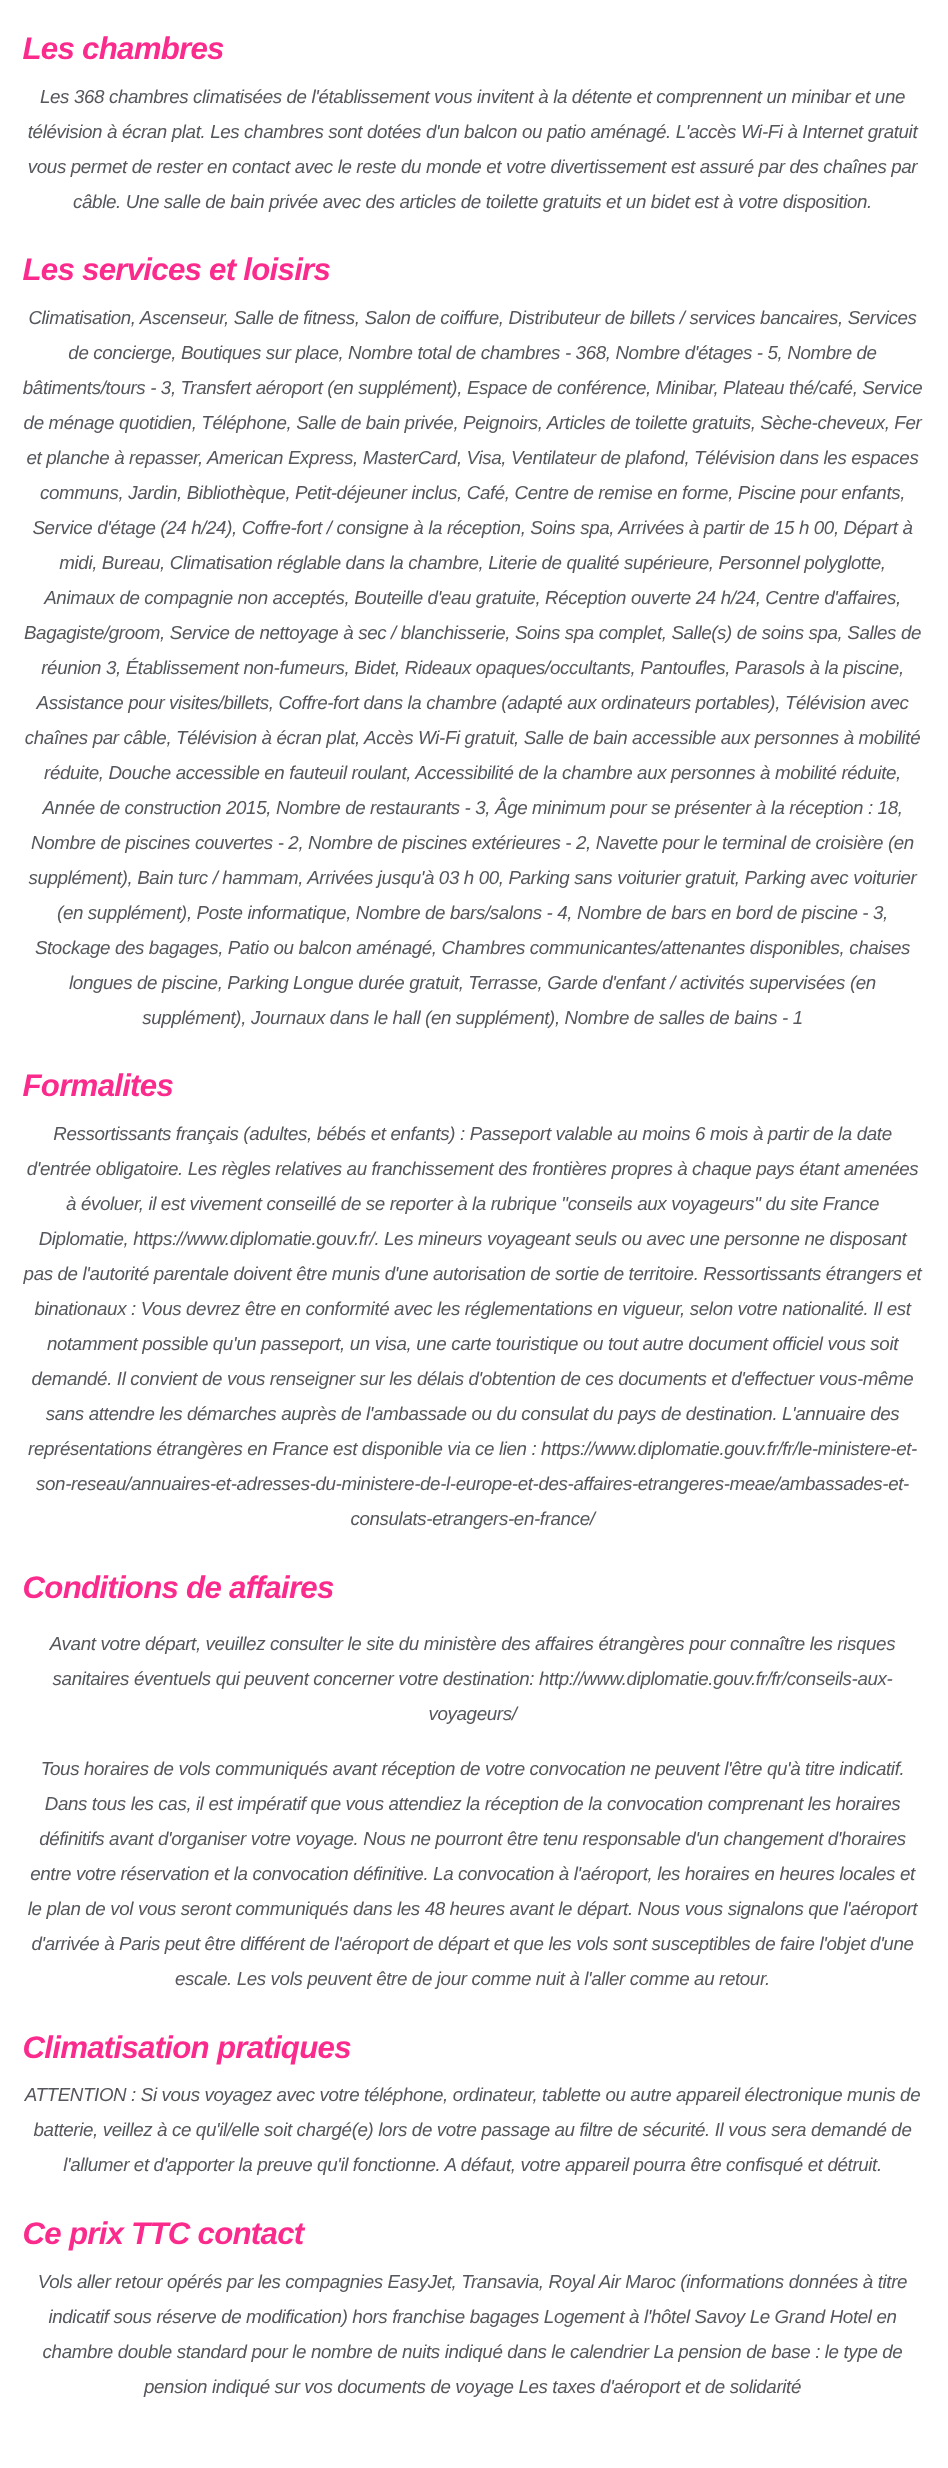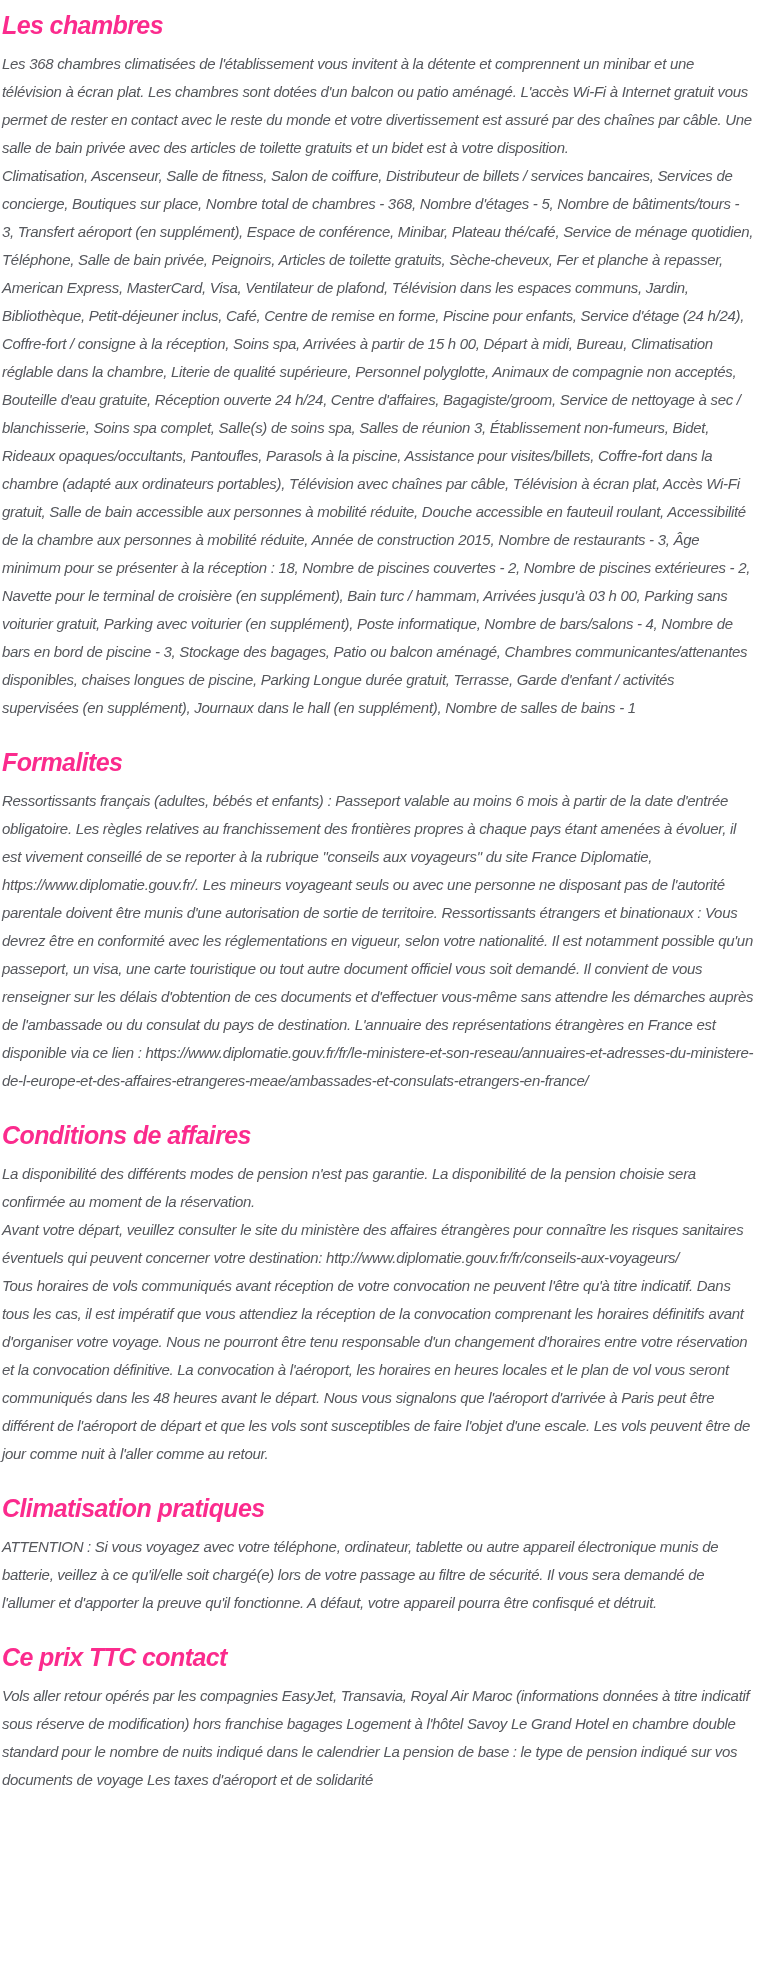--- a/index.html
+++ b/index.html
@@ -11,64 +11,65 @@
     width: 758px;
     height: 1974px;
     overflow: hidden;
     font-family: "Liberation Sans", "DejaVu Sans", sans-serif;
     color: var(--body-color, #55575c);
   }
   .page {
     padding: 7px 4px 0 2px;
     box-sizing: border-box;
   }
-  section.info-section { margin: 0; }
+  section.info-section { margin: 16px; }
   h2.section-title {
     font-style: italic;
     font-weight: 700;
     font-size: 25px;
     line-height: 32px;
     letter-spacing: -0.6px;
     color: var(--accent, #fb2b8d);
     margin: 24px 0 9px 0;
   }
   section.info-section:first-child h2.section-title { margin-top: 2px; }
   p.section-body {
     font-style: italic;
     font-weight: 400;
     font-size: 15px;
     line-height: 28px;
     letter-spacing: -0.3px;
     margin: 0;
     color: var(--body-color, #55575c);
     overflow-wrap: break-word;
+    text-align: center;
   }
 </style>
 </head>
 <body style="background: rgb(255, 255, 255);">
 
 <main class="page">
 
   <section class="info-section">
     <h2 class="section-title">Les chambres</h2>
     <p class="section-body">Les 368 chambres climatisées de l'établissement vous invitent à la détente et comprennent un minibar et une télévision à écran plat. Les chambres sont dotées d'un balcon ou patio aménagé. L'accès Wi-Fi à Internet gratuit vous permet de rester en contact avec le reste du monde et votre divertissement est assuré par des chaînes par câble. Une salle de bain privée avec des articles de toilette gratuits et un bidet est à votre disposition.</p>
   </section>
 
   <section class="info-section">
+    <h2 class="section-title">Les services et loisirs</h2>
     <p class="section-body">Climatisation, Ascenseur, Salle de fitness, Salon de coiffure, Distributeur de billets / services bancaires, Services de concierge, Boutiques sur place, Nombre total de chambres - 368, Nombre d'étages - 5, Nombre de bâtiments/tours - 3, Transfert aéroport (en supplément), Espace de conférence, Minibar, Plateau thé/café, Service de ménage quotidien, Téléphone, Salle de bain privée, Peignoirs, Articles de toilette gratuits, Sèche-cheveux, Fer et planche à repasser, American Express, MasterCard, Visa, Ventilateur de plafond, Télévision dans les espaces communs, Jardin, Bibliothèque, Petit-déjeuner inclus, Café, Centre de remise en forme, Piscine pour enfants, Service d'étage (24 h/24), Coffre-fort / consigne à la réception, Soins spa, Arrivées à partir de 15 h 00, Départ à midi, Bureau, Climatisation réglable dans la chambre, Literie de qualité supérieure, Personnel polyglotte, Animaux de compagnie non acceptés, Bouteille d'eau gratuite, Réception ouverte 24 h/24, Centre d'affaires, Bagagiste/groom, Service de nettoyage à sec / blanchisserie, Soins spa complet, Salle(s) de soins spa, Salles de réunion 3, Établissement non-fumeurs, Bidet, Rideaux opaques/occultants, Pantoufles, Parasols à la piscine, Assistance pour visites/billets, Coffre-fort dans la chambre (adapté aux ordinateurs portables), Télévision avec chaînes par câble, Télévision à écran plat, Accès Wi-Fi gratuit, Salle de bain accessible aux personnes à mobilité réduite, Douche accessible en fauteuil roulant, Accessibilité de la chambre aux personnes à mobilité réduite, Année de construction 2015, Nombre de restaurants - 3, Âge minimum pour se présenter à la réception : 18, Nombre de piscines couvertes - 2, Nombre de piscines extérieures - 2, Navette pour le terminal de croisière (en supplément), Bain turc / hammam, Arrivées jusqu'à 03 h 00, Parking sans voiturier gratuit, Parking avec voiturier (en supplément), Poste informatique, Nombre de bars/salons - 4, Nombre de bars en bord de piscine - 3, Stockage des bagages, Patio ou balcon aménagé, Chambres communicantes/attenantes disponibles, chaises longues de piscine, Parking Longue durée gratuit, Terrasse, Garde d'enfant / activités supervisées (en supplément), Journaux dans le hall (en supplément), Nombre de salles de bains - 1</p>
   </section>
 
   <section class="info-section">
     <h2 class="section-title">Formalites</h2>
     <p class="section-body">Ressortissants français (adultes, bébés et enfants) : Passeport valable au moins 6 mois à partir de la date d'entrée obligatoire. Les règles relatives au franchissement des frontières propres à chaque pays étant amenées à évoluer, il est vivement conseillé de se reporter à la rubrique "conseils aux voyageurs" du site France Diplomatie, https://www.diplomatie.gouv.fr/. Les mineurs voyageant seuls ou avec une personne ne disposant pas de l'autorité parentale doivent être munis d'une autorisation de sortie de territoire. Ressortissants étrangers et binationaux : Vous devrez être en conformité avec les réglementations en vigueur, selon votre nationalité. Il est notamment possible qu'un passeport, un visa, une carte touristique ou tout autre document officiel vous soit demandé. Il convient de vous renseigner sur les délais d'obtention de ces documents et d'effectuer vous-même sans attendre les démarches auprès de l'ambassade ou du consulat du pays de destination. L'annuaire des représentations étrangères en France est disponible via ce lien : https://www.diplomatie.gouv.fr/fr/le-ministere-et-son-reseau/annuaires-et-adresses-du-ministere-de-l-europe-et-des-affaires-etrangeres-meae/ambassades-et-consulats-etrangers-en-france/</p>
   </section>
 
   <section class="info-section">
     <h2 class="section-title">Conditions de affaires</h2>
-    <p class="section-body">La disponibilité des différents modes de pension n'est pas garantie. La disponibilité de la pension choisie sera confirmée au moment de la réservation.</p>
   </section>
 
   <section class="info-section">
     <p class="section-body">Avant votre départ, veuillez consulter le site du ministère des affaires étrangères pour connaître les risques sanitaires éventuels qui peuvent concerner votre destination: http://www.diplomatie.gouv.fr/fr/conseils-aux-voyageurs/</p>
   </section>
 
   <section class="info-section">
     <p class="section-body">Tous horaires de vols communiqués avant réception de votre convocation ne peuvent l'être qu'à titre indicatif. Dans tous les cas, il est impératif que vous attendiez la réception de la convocation comprenant les horaires définitifs avant d'organiser votre voyage. Nous ne pourront être tenu responsable d'un changement d'horaires entre votre réservation et la convocation définitive. La convocation à l'aéroport, les horaires en heures locales et le plan de vol vous seront communiqués dans les 48 heures avant le départ. Nous vous signalons que l'aéroport d'arrivée à Paris peut être différent de l'aéroport de départ et que les vols sont susceptibles de faire l'objet d'une escale. Les vols peuvent être de jour comme nuit à l'aller comme au retour.</p>
   </section>
 

